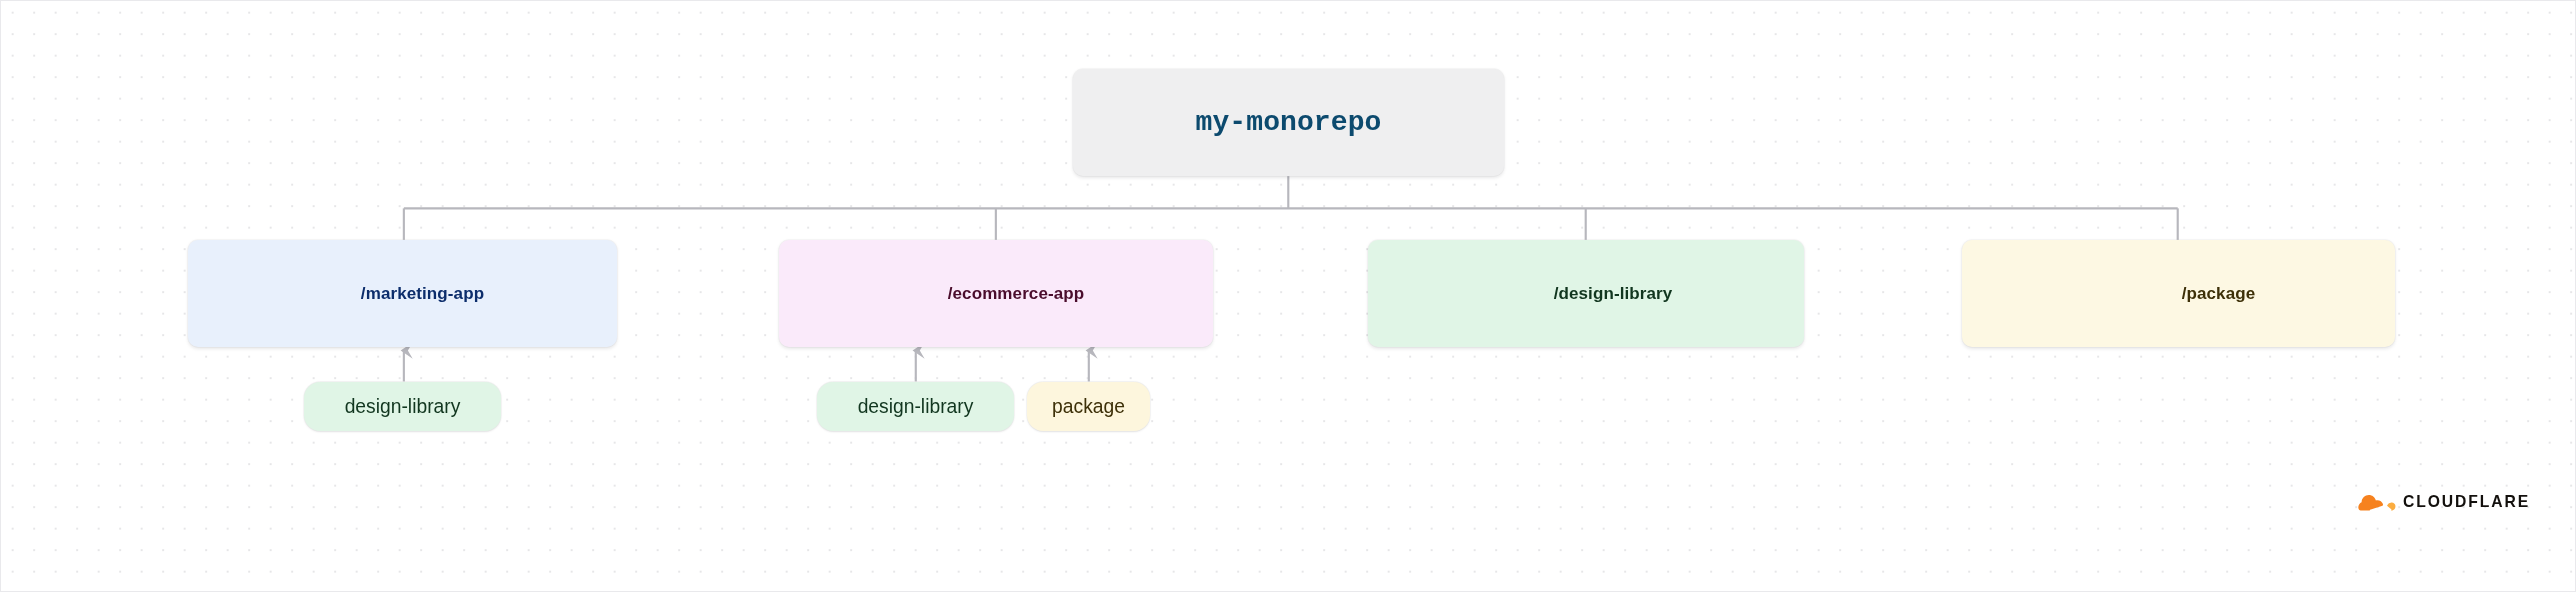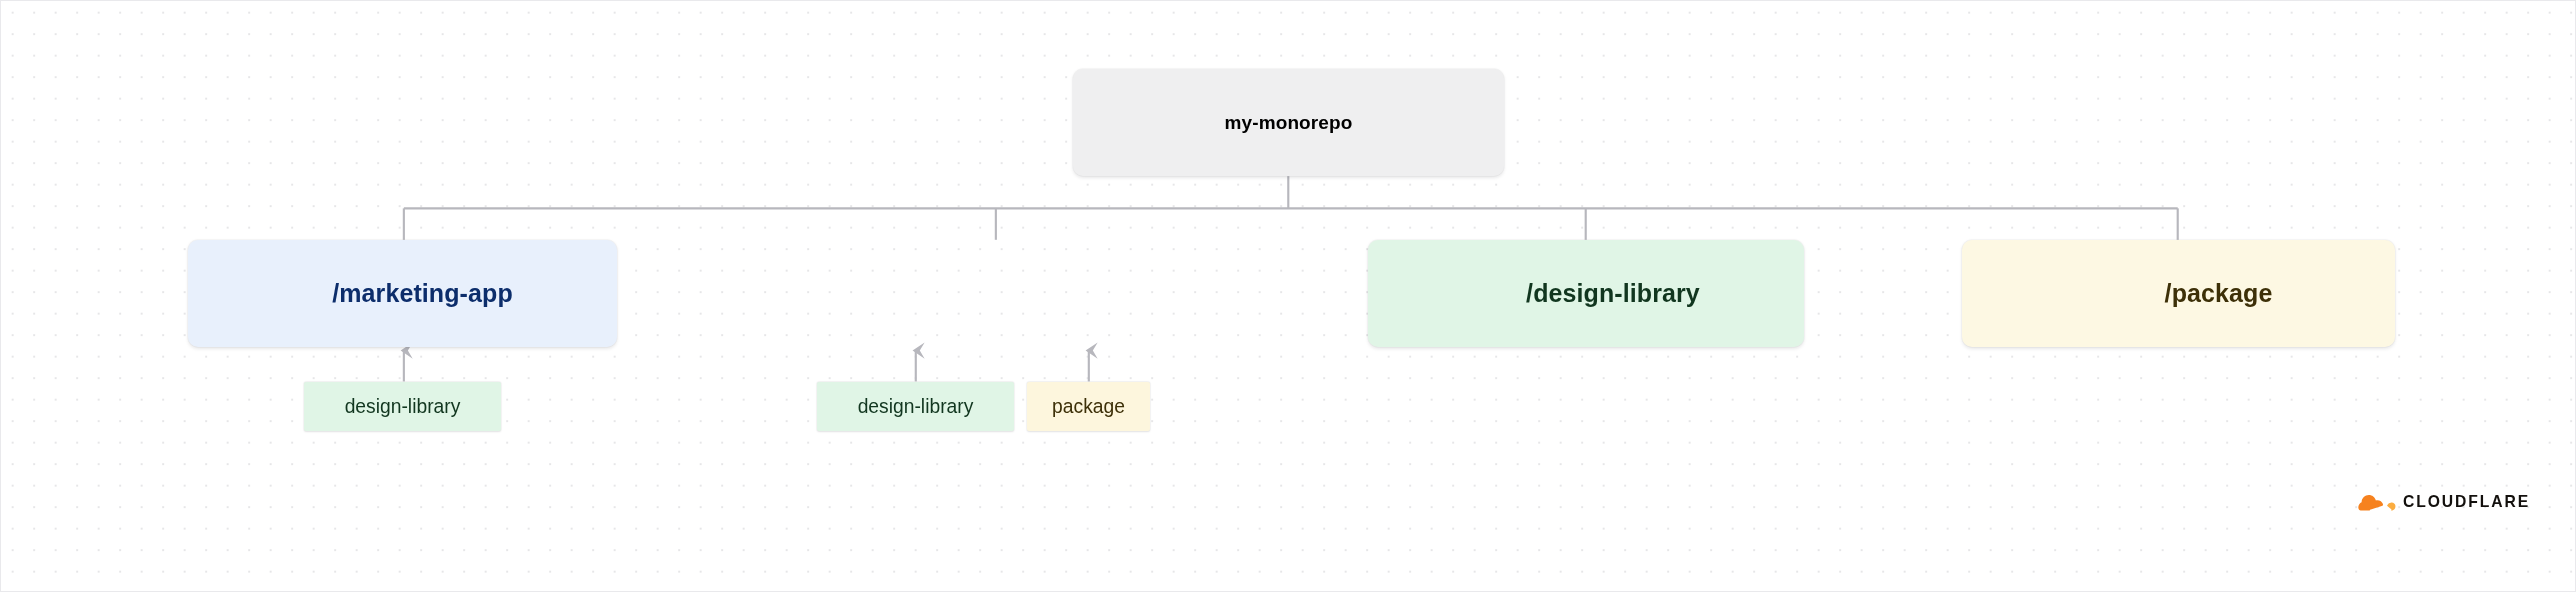--- a/index.html
+++ b/index.html
@@ -53,30 +53,31 @@
   }
 
   .node-root {
     left: 1072px;
     top: 68px;
     width: 431px;
     height: 107px;
     background: #efeff0;
   }
   .node-root .node-label {
-    font-size: 19px;
-    color: #000000;
+    font-size: 28px;
+    color: #0c4a6e;
+    font-family: Liberation Mono, monospace;
   }
 
   .node-child {
     top: 239px;
     height: 107px;
   }
   .node-child .node-label {
-    font-size: 25px;
+    font-size: 17px;
     margin-left: 40px;
   }
 
   .node-marketing {
     left: 187px;
     width: 429px;
     background: #e8f0fc;
   }
   .node-marketing .node-label { color: #0c2d6b; }
 
@@ -104,21 +105,21 @@
   .node-package .node-label { color: #3d3008; }
 
   
   .badge {
     position: absolute;
     box-sizing: border-box;
     display: flex;
     align-items: center;
     justify-content: center;
     height: 49px;
-    border-radius: 2px;
+    border-radius: 16px;
     top: 381px;
     box-shadow: 0 0.7px 2.1px rgba(16, 18, 26, 0.10),
                 0 0 0 0.7px rgba(16, 18, 26, 0.03);
   }
   .badge-label {
     font-size: 19.3px;
     font-weight: normal;
     white-space: nowrap;
   }
   .badge-green { background: #e0f5e6; }
@@ -184,20 +185,23 @@
   </svg>
 
   <div class="node node-root">
     <span class="node-label">my-monorepo</span>
   </div>
 
   <div class="node node-child node-marketing">
     <span class="node-label">/marketing-app</span>
   </div>
 
+  <div class="node node-child node-ecommerce">
+    <span class="node-label">/ecommerce-app</span>
+  </div>
 
   <div class="node node-child node-designlib">
     <span class="node-label">/design-library</span>
   </div>
 
   <div class="node node-child node-package">
     <span class="node-label">/package</span>
   </div>
 
   <div class="badge badge-green badge-m-dl">

